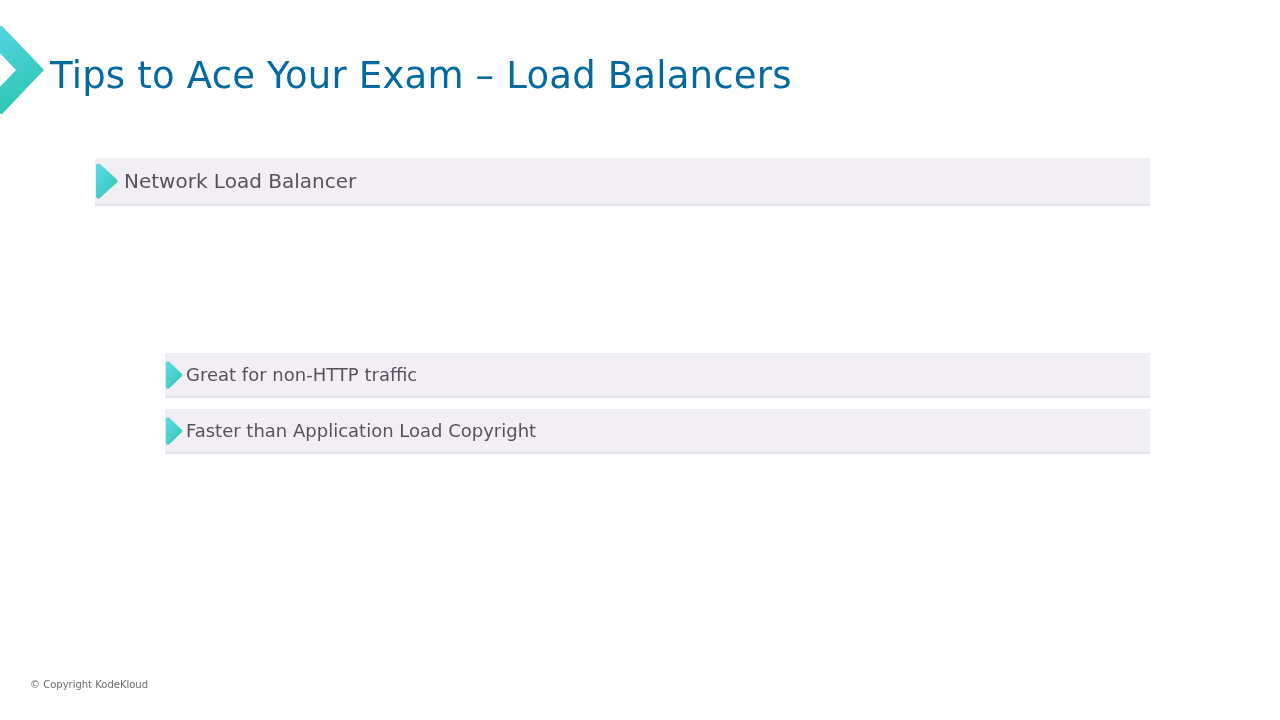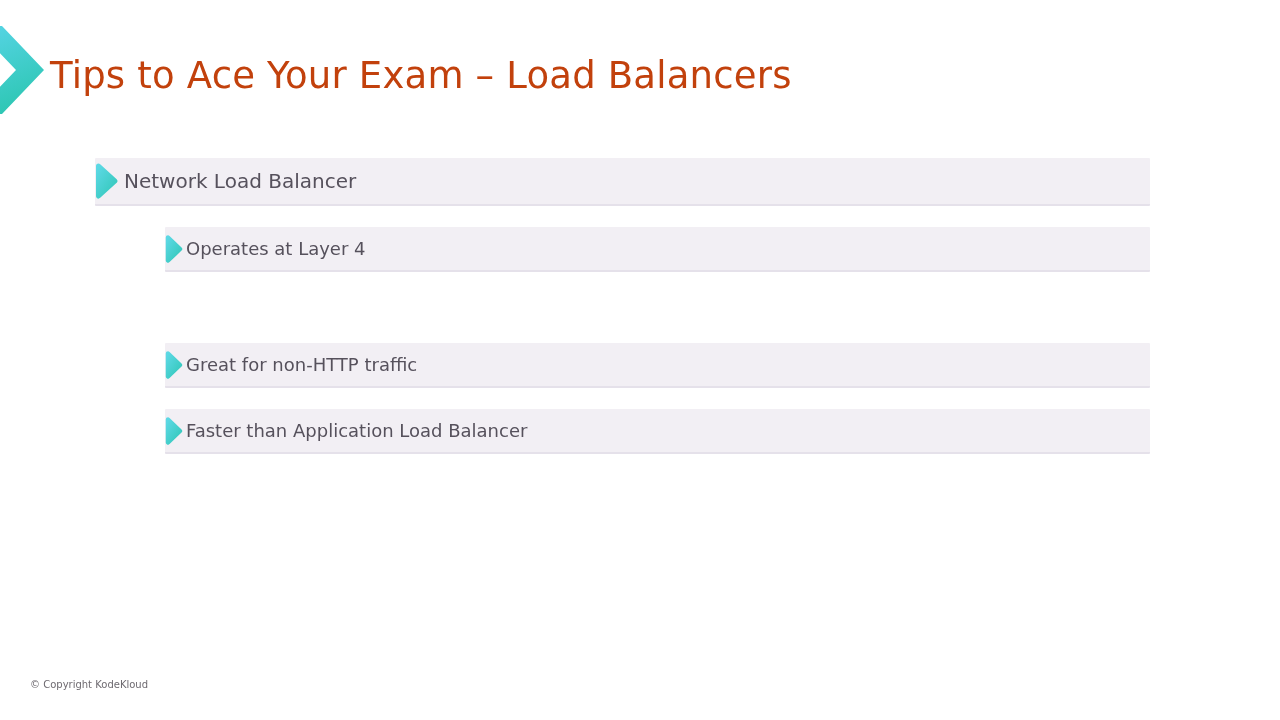--- a/index.html
+++ b/index.html
@@ -21,21 +21,21 @@
     top: 26px;
     width: 44px;
     height: 88px;
   }
   .page-title {
     position: absolute;
     left: 50px;
     top: 54px;
     font-size: 37px;
     line-height: 1.2;
-    color: #c2410c;
+    color: #0369a1;
     letter-spacing: 0.2px;
     white-space: nowrap;
   }
   .list-row {
     position: absolute;
     background: #f2eff4;
     border-bottom: 2px solid #e5e1ea;
     border-radius: 1px;
     display: flex;
     align-items: center;
@@ -51,21 +51,21 @@
   }
   .row-label {
     color: #56515c;
     white-space: nowrap;
   }
   .row-level-1 .row-label { margin-left: 29px; font-size: 20px; }
   .row-level-2 .row-label { margin-left: 21px; font-size: 18px; }
   #row-1 { top: 158px; }
   #row-2 { top: 227px; }
   #row-3 { top: 287px; }
-  #row-4 { top: 343px; }
+  #row-4 { top: 353px; }
   #row-5 { top: 409px; }
   .footer {
     position: absolute;
     left: 30px;
     top: 679px;
     font-size: 10px;
     color: #6e6a70;
   }
 </style>
 </head>
@@ -91,32 +91,20 @@
         <linearGradient id="grad-b1" x1="0" y1="0" x2="0.8" y2="1">
           <stop offset="0" stop-color="#5cd8e4"></stop>
           <stop offset="1" stop-color="#36c9bd"></stop>
         </linearGradient>
       </defs>
       <polygon points="4.5,4 21,19 4.5,34" fill="url(#grad-b1)" stroke="url(#grad-b1)" stroke-width="5" stroke-linejoin="round"></polygon>
     </svg>
     <span class="row-label">Network Load Balancer</span>
   </div>
 
-  <div id="row-2" class="list-row row-level-2">
-    <svg class="row-icon" width="20" height="31" viewBox="0 0 20 31" xmlns="http://www.w3.org/2000/svg">
-      <defs>
-        <linearGradient id="grad-b2" x1="0" y1="0" x2="0.8" y2="1">
-          <stop offset="0" stop-color="#5cd8e4"></stop>
-          <stop offset="1" stop-color="#36c9bd"></stop>
-        </linearGradient>
-      </defs>
-      <polygon points="4,4 16,15.5 4,27" fill="url(#grad-b2)" stroke="url(#grad-b2)" stroke-width="4.5" stroke-linejoin="round"></polygon>
-    </svg>
-    <span class="row-label">Operates at Layer 4</span>
-  </div>
 
 
   <div id="row-4" class="list-row row-level-2">
     <svg class="row-icon" width="20" height="31" viewBox="0 0 20 31" xmlns="http://www.w3.org/2000/svg">
       <defs>
         <linearGradient id="grad-b4" x1="0" y1="0" x2="0.8" y2="1">
           <stop offset="0" stop-color="#5cd8e4"></stop>
           <stop offset="1" stop-color="#36c9bd"></stop>
         </linearGradient>
       </defs>
@@ -128,18 +116,18 @@
   <div id="row-5" class="list-row row-level-2">
     <svg class="row-icon" width="20" height="31" viewBox="0 0 20 31" xmlns="http://www.w3.org/2000/svg">
       <defs>
         <linearGradient id="grad-b5" x1="0" y1="0" x2="0.8" y2="1">
           <stop offset="0" stop-color="#5cd8e4"></stop>
           <stop offset="1" stop-color="#36c9bd"></stop>
         </linearGradient>
       </defs>
       <polygon points="4,4 16,15.5 4,27" fill="url(#grad-b5)" stroke="url(#grad-b5)" stroke-width="4.5" stroke-linejoin="round"></polygon>
     </svg>
-    <span class="row-label">Faster than Application Load Balancer</span>
+    <span class="row-label">Faster than Application Load Copyright</span>
   </div>
 
   <div class="footer">© Copyright KodeKloud</div>
 
 </div>
 
 </body></html>

